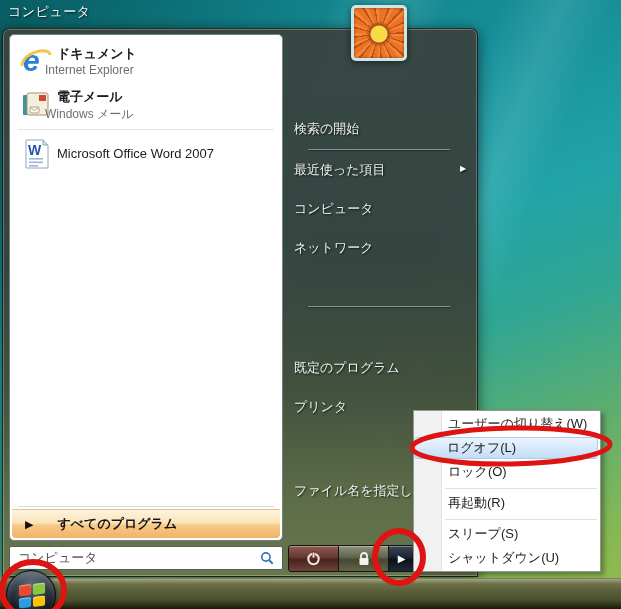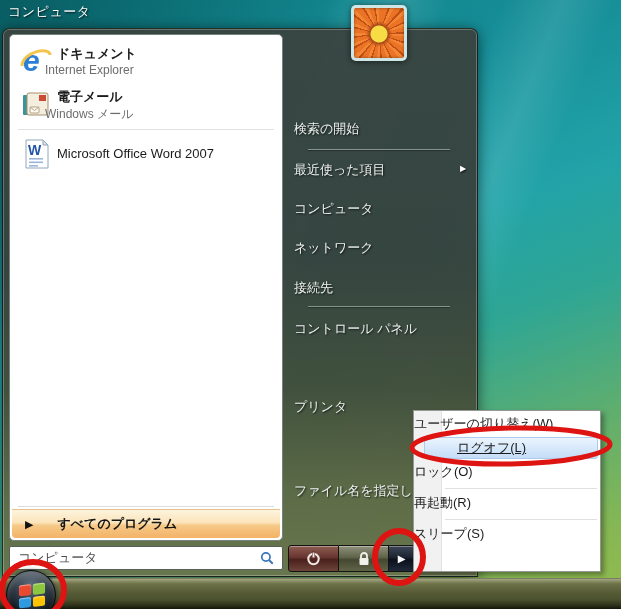--- a/index.html
+++ b/index.html
@@ -71,24 +71,24 @@
     background:
       radial-gradient(circle at 50% 52%,#f7dc46 0 8px,rgba(247,220,70,0) 9px),
       radial-gradient(circle at 50% 52%,rgba(163,67,22,.9) 9px,rgba(163,67,22,0) 13px),
       repeating-conic-gradient(from 8deg at 50% 52%,#ea7326 0deg 11deg,#c24f13 11deg 15deg,#f28634 15deg 22deg);}
 
   
   .submenu{position:absolute;left:413px;top:410px;width:188px;height:162px;background:#fff;
     border:1px solid #979797;box-shadow:3px 3px 5px rgba(0,0,0,.35);}
   .submenu::before{content:"";position:absolute;left:0;top:0;bottom:0;width:27px;background:#f1f1f1;
     border-right:1px solid #e2e3e3;}
-  .sm-item{position:absolute;left:0;right:0;height:22px;line-height:22px;
+  .sm-item{position:absolute;left:0;right:0;height:22px;line-height:22px;padding-left:34px;
     font-size:13px;color:#1c1c1c;white-space:nowrap;cursor:pointer;}
-  .sm-item.selected{left:10px;right:2px;padding-left:32px;border:1px solid #aecbee;border-radius:3px;
-    line-height:20px;background:linear-gradient(180deg,#ebf4fd 0%,#d7e9fb 50%,#c4ddf7 100%);text-decoration:underline;}
+  .sm-item.selected{left:0;right:2px;padding-left:32px;border:1px solid #aecbee;border-radius:3px;
+    line-height:20px;background:linear-gradient(180deg,#ebf4fd 0%,#d7e9fb 50%,#c4ddf7 100%);}
   .sm-sep{position:absolute;left:31px;right:3px;border-top:1px solid #e0e0e0;}
 
   
   .taskbar{position:absolute;left:0;top:578px;width:621px;height:31px;
     background:linear-gradient(180deg,#a3a67f 0%,#6d7249 16%,#575c37 45%,#4a4f2d 70%,#2e3119 88%,#141609 100%);
     border-top:1px solid rgba(220,225,190,.5);}
   .start-orb{position:absolute;left:6px;top:570px;width:50px;height:50px;border-radius:50%;cursor:pointer;
     background:radial-gradient(circle at 50% 32%,#637482 0%,#2a3542 42%,#0e141c 78%);
     border:1px solid rgba(0,0,0,.65);
     box-shadow:inset 0 5px 7px rgba(255,255,255,.3),inset 0 -4px 6px rgba(0,0,0,.6),0 0 4px rgba(0,0,0,.5);}
@@ -168,23 +168,22 @@
     </div>
 
     <div class="r-item" style="top:91px"><span>検索の開始</span></div>
     <div class="r-sep" style="top:120px"></div>
     <div class="r-item" style="top:132px">
       <span>最近使った項目</span>
       <span class="r-arrow">▶</span>
     </div>
     <div class="r-item" style="top:171px"><span>コンピュータ</span></div>
     <div class="r-item" style="top:210px"><span>ネットワーク</span></div>
-    <div class="r-item" style="top:250px"><span>接続先</span></div>
     <div class="r-sep" style="top:277px"></div>
-    <div class="r-item" style="top:291px"><span>コントロール パネル</span></div>
+    <div class="r-item" style="top:330px"><span>既定のプログラム</span></div>
     <div class="r-item" style="top:369px"><span>プリンタ</span></div>
     <div class="r-item clip" style="top:453px"><span>ファイル名を指定して実行</span></div>
 
     <div class="pwr-btn pwr">
       <svg width="17" height="17" viewBox="0 0 17 17">
         <circle cx="8.5" cy="9" r="5.2" fill="none" stroke="#f3e9e4" stroke-width="2"></circle>
         <line x1="8.5" y1="1.5" x2="8.5" y2="7" stroke="#5a2d26" stroke-width="3"></line>
         <line x1="8.5" y1="2.5" x2="8.5" y2="7.5" stroke="#f3e9e4" stroke-width="2"></line>
       </svg>
     </div>
@@ -202,20 +201,21 @@
   <div class="avatar"></div>
 
   <div class="submenu">
     <div class="sm-item" style="top:2px"><span>ユーザーの切り替え(W)</span></div>
     <div class="sm-item selected" style="top:26px"><span>ログオフ(L)</span></div>
     <div class="sm-item" style="top:50px"><span>ロック(O)</span></div>
     <div class="sm-sep" style="top:77px"></div>
     <div class="sm-item" style="top:81px"><span>再起動(R)</span></div>
     <div class="sm-sep" style="top:108px"></div>
     <div class="sm-item" style="top:112px"><span>スリープ(S)</span></div>
+    <div class="sm-item" style="top:136px"><span>シャットダウン(U)</span></div>
   </div>
 
   <div class="taskbar"></div>
   <div class="start-orb">
     <div class="flag">
       <div class="f-tl"></div>
         <div class="f-tr"></div>
         <div class="f-bl"></div>
         <div class="f-br"></div>
     </div>

